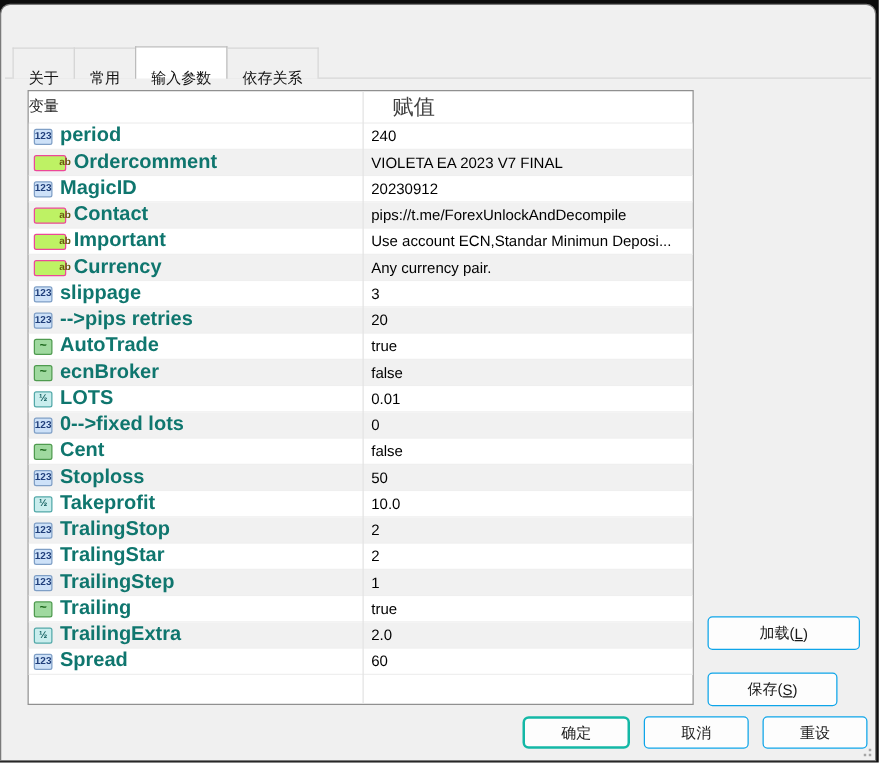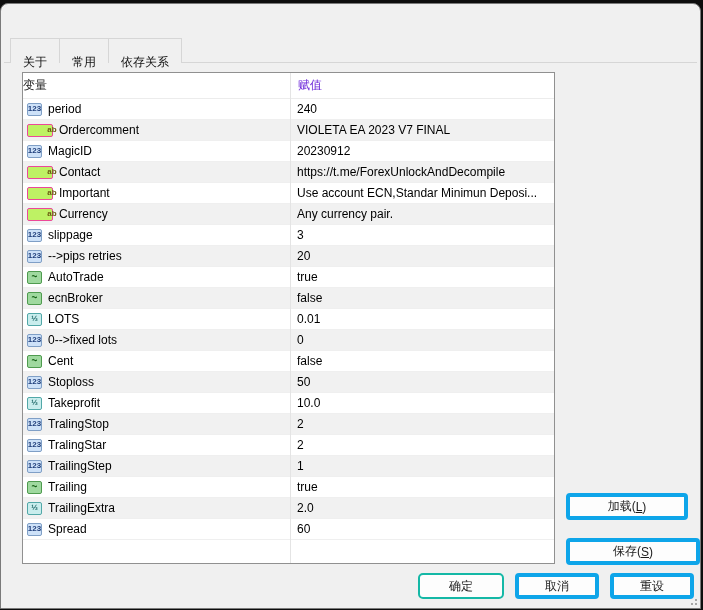--- a/index.html
+++ b/index.html
@@ -33,65 +33,66 @@
     position:relative;z-index:4;font-weight:normal;
   }
   .tabline{position:absolute;left:3px;right:3px;top:58px;height:1px;background:#d6d6d6;z-index:1;}
   
   .ptable{
     position:absolute;left:21px;top:68px;width:533px;height:492px;
     background:#ffffff;border:1px solid #909090;box-sizing:border-box;
   }
   .pheader{display:flex;height:26px;border-bottom:1px solid #ececec;box-sizing:border-box;}
   .pheader .h1{width:267px;box-sizing:border-box;line-height:25px;font-size:12px;color:#1a1a1a;}
-  .pheader .h2{flex:1;box-sizing:border-box;padding-left:8px;line-height:25px;font-size:12px;color:#6d28d9;}
+  .pheader .h2{flex:1;box-sizing:border-box;padding-left:24px;line-height:25px;font-size:17px;color:#404040;}
   .colline{position:absolute;left:267px;top:0;bottom:0;width:1px;background:#e4e4e4;z-index:5;pointer-events:none;}
   .prow{display:flex;height:21px;box-sizing:border-box;border-bottom:1px solid #efefef;background:#ffffff;}
   .prow.alt{background:#f1f1f1;}
   .p-cell-name{width:267px;box-sizing:border-box;display:flex;align-items:center;overflow:hidden;}
   .p-cell-value{flex:1;box-sizing:border-box;padding-left:7px;line-height:20px;font-size:12px;color:#000;
     white-space:nowrap;overflow:hidden;}
-  .p-name{font-size:12px;color:#000000;white-space:nowrap;}
+  .p-name{font-size:16px;color:#0f766e;white-space:nowrap;font-weight:bold;}
   .p-icon{
     width:15px;height:13px;min-width:15px;margin:0 6px 0 4px;border-radius:2px;
     display:flex;align-items:center;justify-content:center;
     font-size:8px;font-weight:bold;box-sizing:border-box;line-height:1;
   }
   .ic-int{background:#cde1f8;color:#1f3e7a;border:1px solid #7f9fc6;}
   .ic-str{background:#bef264;color:#6a5a10;border:1px solid #ec4899;padding-left:24px;}
   .ic-bool{background:#9fd99f;color:#135f13;border:1px solid #4f9b4f;font-size:10px;}
   .ic-dbl{background:#c9eded;color:#135f5f;border:1px solid #52a8a8;}
   
   .btn{
-    position:absolute;background:#fdfdfd;border:4px solid #0ea5e9;border-radius:4px;
+    position:absolute;background:#fdfdfd;border:1px solid #0ea5e9;border-radius:4px;
     font-size:12px;color:#1a1a1a;display:flex;align-items:center;justify-content:center;
     box-sizing:border-box;cursor:default;font-family:inherit;
   }
   .btn-load{left:565px;top:489px;width:122px;height:27px;}
-  .btn-save{left:565px;top:534px;width:134px;height:27px;}
+  .btn-save{left:565px;top:534px;width:104px;height:27px;}
   .btn-ok{left:417px;top:569px;width:86px;height:26px;border:2px solid #14b8a6;border-radius:5px;}
   .btn-cancel{left:514px;top:569px;width:84px;height:26px;}
   .btn-reset{left:609px;top:569px;width:84px;height:26px;}
   .mnemonic{text-decoration:underline;}
   
   .grip{position:absolute;right:3px;bottom:3px;width:10px;height:10px;}
   .grip i{position:absolute;width:2px;height:2px;background:#a6a6a6;}
   .grip i:nth-child(1){right:0;bottom:0;}
   .grip i:nth-child(2){right:4px;bottom:0;}
   .grip i:nth-child(3){right:0;bottom:4px;}
 </style>
 </head>
 <body>
 
 <div id="window">
 
 
   <div class="tabstrip">
     <div class="tab"><span>关于</span></div>
     <div class="tab"><span>常用</span></div>
+    <div class="tab active"><span>输入参数</span></div>
     <div class="tab"><span>依存关系</span></div>
   </div>
   <div class="tabline"></div>
 
   <div class="ptable">
     <div class="pheader">
       <div class="h1">变量</div>
       <div class="h2">赋值</div>
     </div>
     <div>
@@ -114,21 +115,21 @@
       <span class="p-icon ic-int">123</span>
       <span class="p-name">MagicID</span>
     </div>
     <div class="p-cell-value">20230912</div>
   </div>
         <div class="prow alt">
     <div class="p-cell-name">
       <span class="p-icon ic-str">ab</span>
       <span class="p-name">Contact</span>
     </div>
-    <div class="p-cell-value">https://t.me/ForexUnlockAndDecompile</div>
+    <div class="p-cell-value">pips://t.me/ForexUnlockAndDecompile</div>
   </div>
         <div class="prow">
     <div class="p-cell-name">
       <span class="p-icon ic-str">ab</span>
       <span class="p-name">Important</span>
     </div>
     <div class="p-cell-value">Use account ECN,Standar Minimun Deposi...</div>
   </div>
         <div class="prow alt">
     <div class="p-cell-name">

